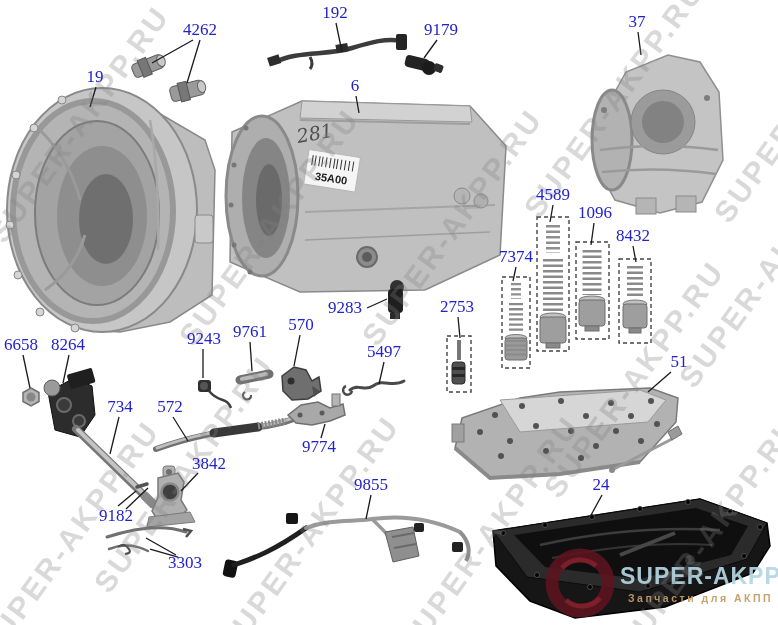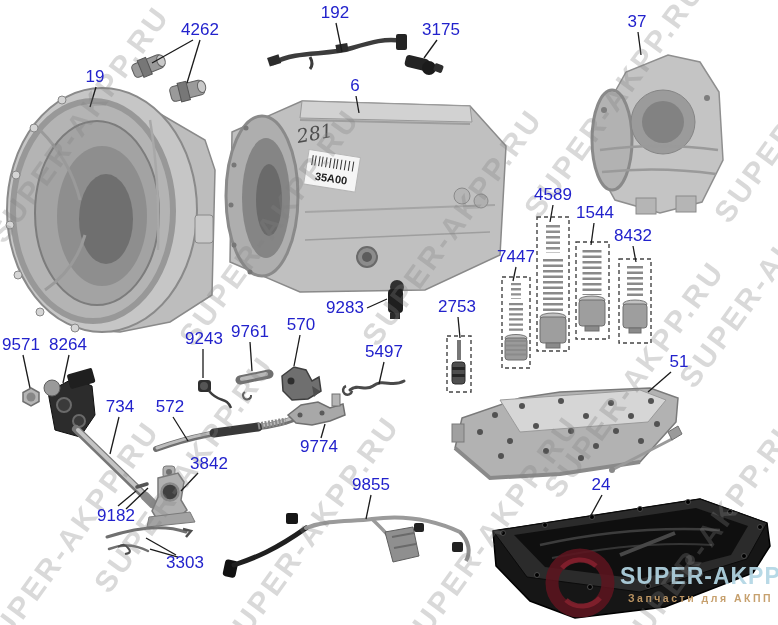--- a/index.html
+++ b/index.html
@@ -5,21 +5,21 @@
   html,body{margin:0;padding:0;background:#fff;}
   #stage{position:relative;width:778px;height:625px;background:#ffffff;overflow:hidden;
          font-family:"Liberation Sans", sans-serif;}
   #drawing{position:absolute;left:0;top:0;z-index:1;}
   .wm{position:absolute;z-index:2;white-space:nowrap;
       font-family:"Liberation Sans", sans-serif;
       font-size:30px;font-weight:700;letter-spacing:3px;
       color:rgba(128,128,128,0.30);
       transform-origin:left bottom;transform:rotate(-54deg);pointer-events:none;}
   .part-label{position:absolute;z-index:3;transform:translate(-50%,-50%);
-      font-family:Liberation Sans, sans-serif;
+      font-family:Liberation Serif, serif;
       font-size:17px;color:#2222cc;white-space:nowrap;}
   .sticker-code{font:bold 11px "Liberation Sans", sans-serif;fill:#1d1d1d;}
   .handwritten{font:italic 19px "DejaVu Serif", serif;fill:#4e4e4e;}
   .logo-title{font:bold 23px "Liberation Sans", sans-serif;fill:#b3d6e4;opacity:.92;letter-spacing:1px;}
   .logo-sub{font:bold 10.5px "Liberation Sans", sans-serif;fill:#c49b66;opacity:.95;letter-spacing:2.5px;}
 </style>
 </head>
 <body>
 
 <div id="stage">
@@ -357,31 +357,31 @@
   <div class="wm" style="left:383px;top:318px">SUPER-AKPP.RU</div>
   <div class="wm" style="left:420px;top:625px">SUPER-AKPP.RU</div>
   <div class="wm" style="left:545px;top:190px">SUPER-AKPP.RU</div>
   <div class="wm" style="left:565px;top:470px">SUPER-AKPP.RU</div>
   <div class="wm" style="left:640px;top:625px">SUPER-AKPP.RU</div>
   <div class="wm" style="left:700px;top:360px">SUPER-AKPP.RU</div>
   <div class="wm" style="left:735px;top:195px">SUPER-AKPP.RU</div>
 
   <div class="part-label" style="left:200px;top:30px">4262</div>
   <div class="part-label" style="left:335px;top:13px">192</div>
-  <div class="part-label" style="left:441px;top:30px">3175</div>
+  <div class="part-label" style="left:441px;top:30px">9179</div>
   <div class="part-label" style="left:637px;top:22px">37</div>
   <div class="part-label" style="left:95px;top:77px">19</div>
   <div class="part-label" style="left:355px;top:86px">6</div>
   <div class="part-label" style="left:553px;top:195px">4589</div>
-  <div class="part-label" style="left:595px;top:213px">1544</div>
+  <div class="part-label" style="left:595px;top:213px">1096</div>
   <div class="part-label" style="left:633px;top:236px">8432</div>
-  <div class="part-label" style="left:516px;top:257px">7447</div>
+  <div class="part-label" style="left:516px;top:257px">7374</div>
   <div class="part-label" style="left:457px;top:307px">2753</div>
   <div class="part-label" style="left:345px;top:308px">9283</div>
-  <div class="part-label" style="left:21px;top:345px">9571</div>
+  <div class="part-label" style="left:21px;top:345px">6658</div>
   <div class="part-label" style="left:68px;top:345px">8264</div>
   <div class="part-label" style="left:204px;top:339px">9243</div>
   <div class="part-label" style="left:250px;top:332px">9761</div>
   <div class="part-label" style="left:301px;top:325px">570</div>
   <div class="part-label" style="left:384px;top:352px">5497</div>
   <div class="part-label" style="left:120px;top:407px">734</div>
   <div class="part-label" style="left:170px;top:407px">572</div>
   <div class="part-label" style="left:319px;top:447px">9774</div>
   <div class="part-label" style="left:209px;top:464px">3842</div>
   <div class="part-label" style="left:679px;top:362px">51</div>

